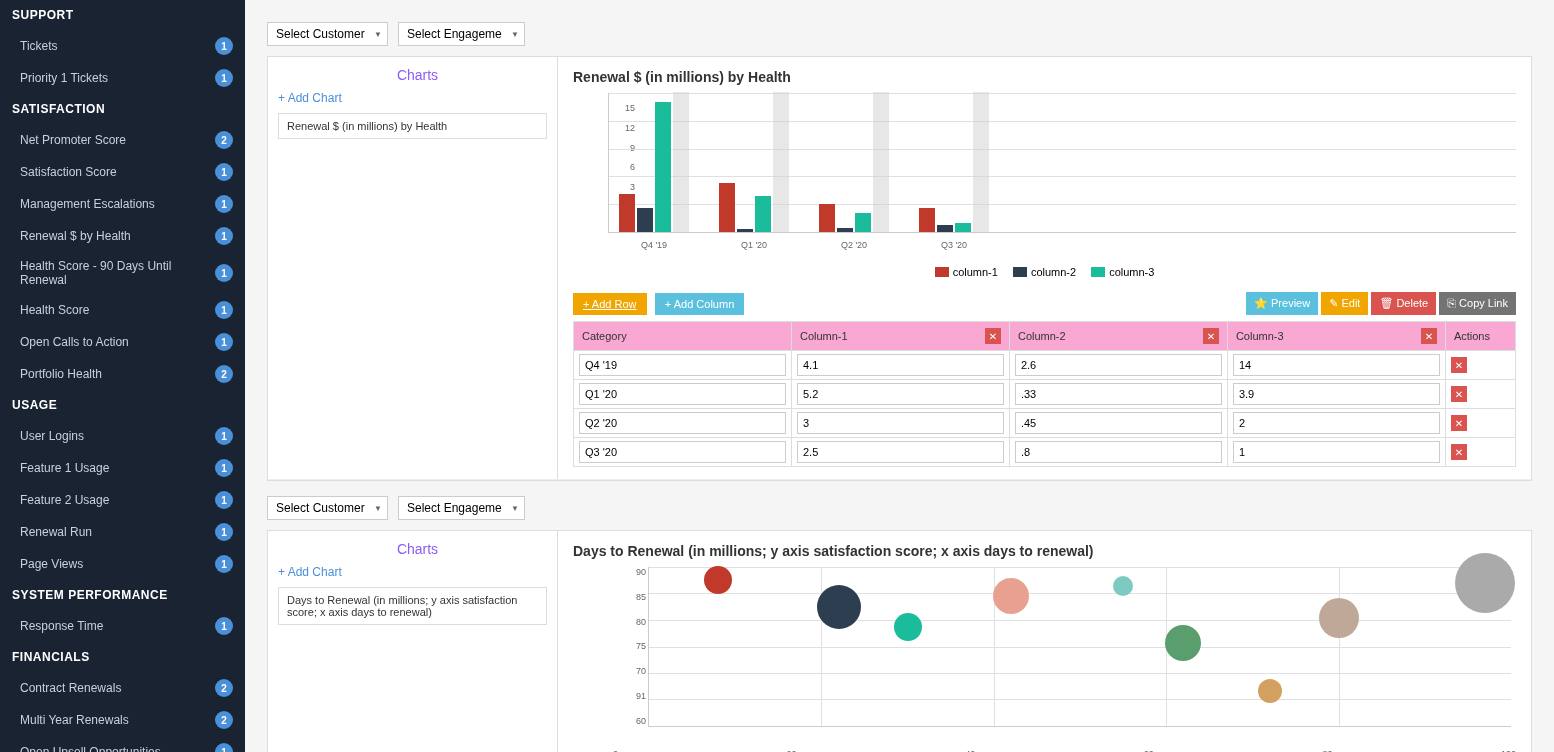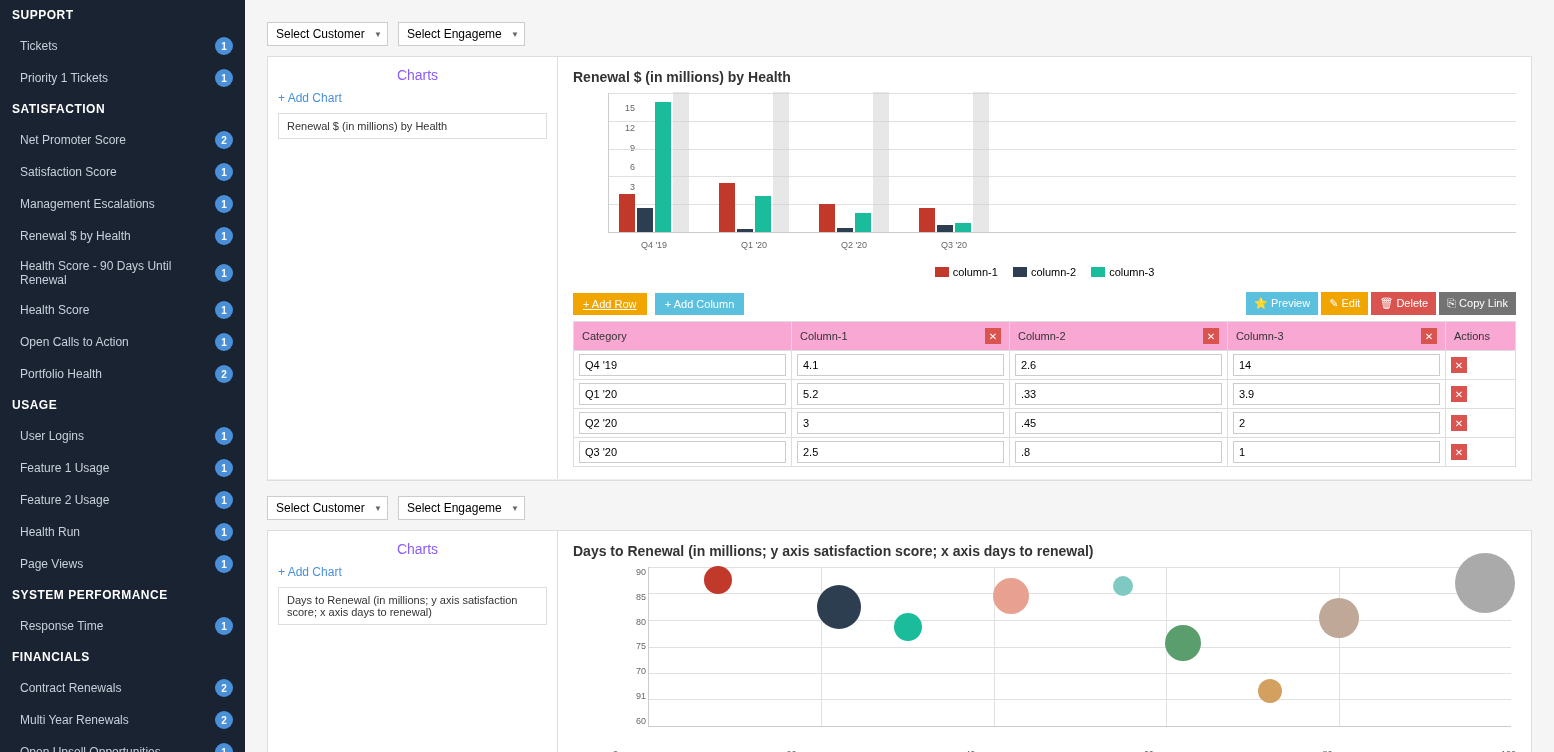--- a/index.html
+++ b/index.html
@@ -331,21 +331,21 @@
     </div>
     <div class="sidebar-item">
       <span>Feature 1 Usage</span>
       <span class="badge">1</span>
     </div>
     <div class="sidebar-item">
       <span>Feature 2 Usage</span>
       <span class="badge">1</span>
     </div>
     <div class="sidebar-item">
-      <span>Health Run</span>
+      <span>Renewal Run</span>
       <span class="badge">1</span>
     </div>
     <div class="sidebar-item">
       <span>Page Views</span>
       <span class="badge">1</span>
     </div>
     <div class="sidebar-section-header">System Performance</div>
     <div class="sidebar-item">
       <span>Response Time</span>
       <span class="badge">1</span>

